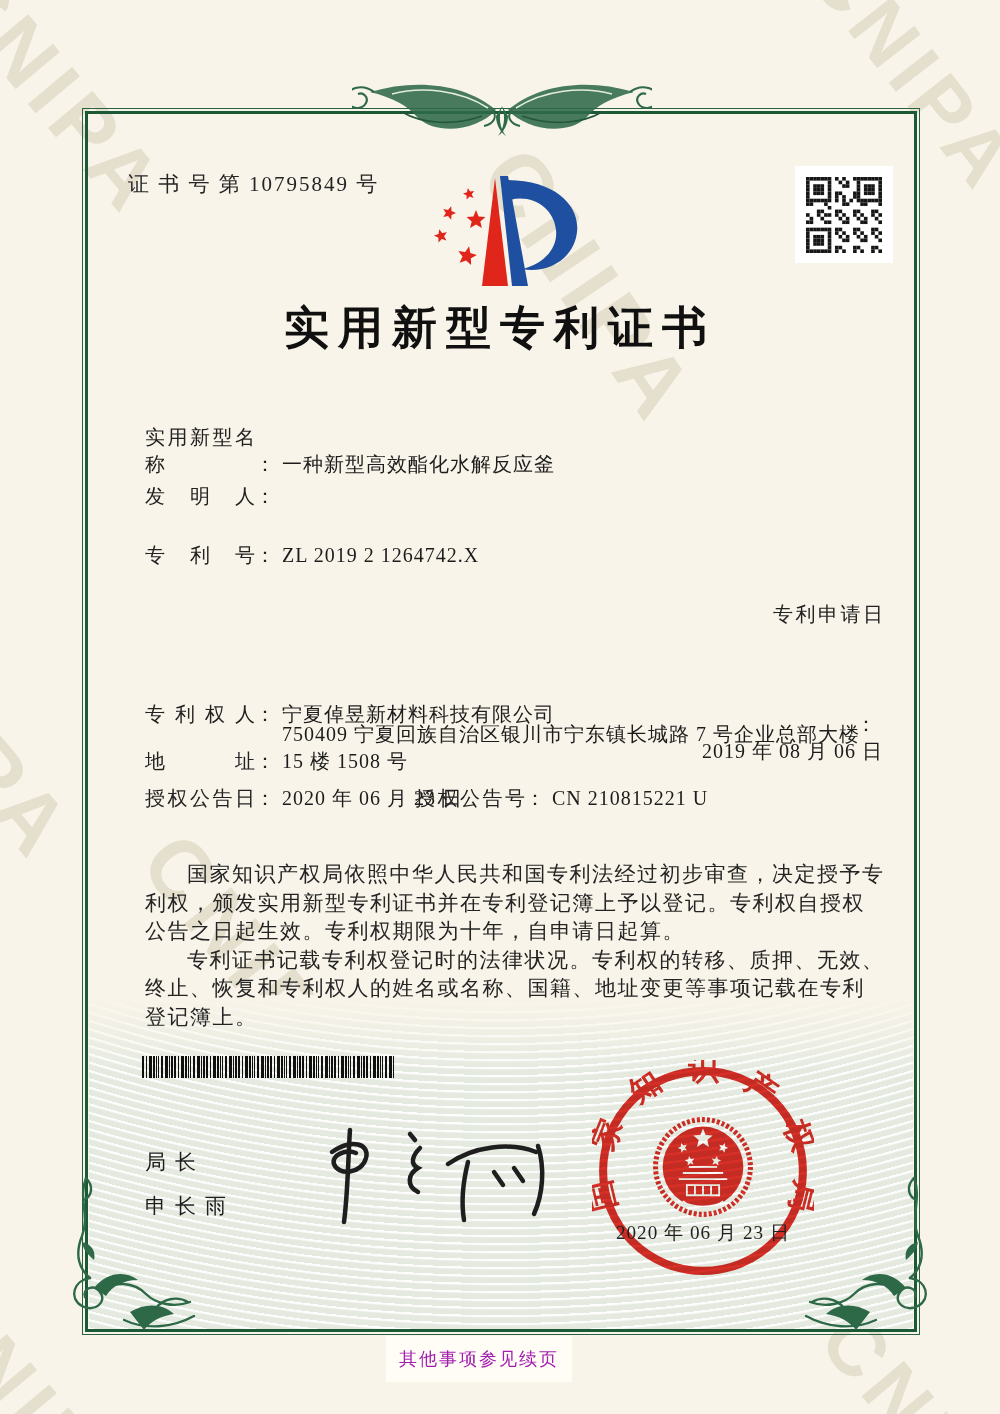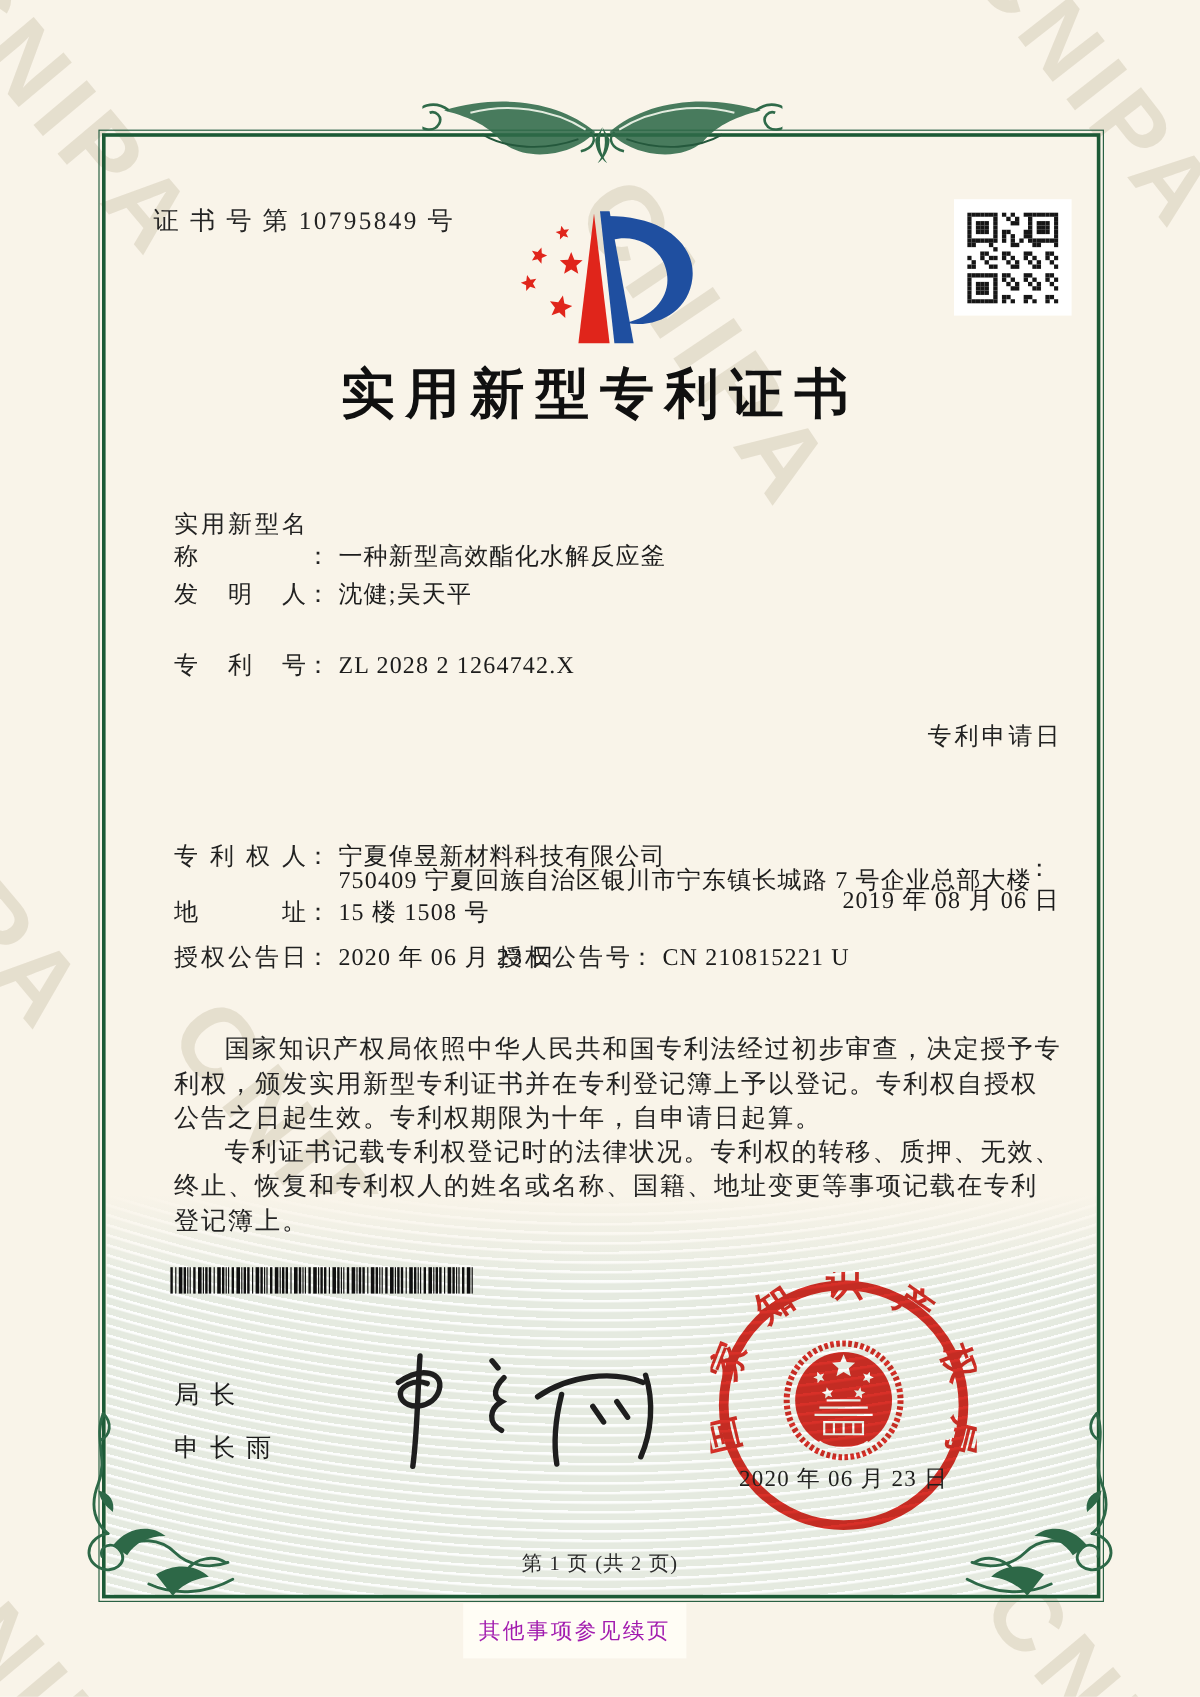--- a/index.html
+++ b/index.html
@@ -333,26 +333,25 @@
   <h1 class="title">实用新型专利证书</h1>
 
   <div class="frow" style="top:424px;">
     <span class="flabel">实用新型名称</span>
       <span class="fcolon">：</span>
     <span class="fvalue">一种新型高效酯化水解反应釜</span>
   </div>
   <div class="frow" style="top:483px;">
     <span class="flabel">发明人</span>
       <span class="fcolon">：</span>
-    <span class="fvalue">沈健;吴天平</span>
   </div>
   <div class="frow" style="top:542px;">
     <span class="flabel">专利号</span>
       <span class="fcolon">：</span>
-    <span class="fvalue">ZL 2028 2 1264742.X</span>
+    <span class="fvalue">ZL 2019 2 1264742.X</span>
   </div>
   <div class="frow" style="top:601px;flex-direction:column;">
     <span class="flabel">专利申请日</span>
       <span class="fcolon">：</span>
     <span class="fvalue">2019 年 08 月 06 日</span>
   </div>
   <div class="frow" style="top:661px;margin-top:40px;">
     <span class="flabel">专利权人</span>
       <span class="fcolon">：</span>
     <span class="fvalue">宁夏倬昱新材料科技有限公司</span>
@@ -416,16 +415,15 @@
         <path d="M90,112 h40"></path>
         <path d="M86,118 h48"></path>
         <path d="M94,124 h32 v10 h-32 z"></path>
         <path d="M102,124 v10 M110,124 v10 M118,124 v10"></path>
         <path d="M90,140 a22,9 0 0 0 40,0"></path>
       </g>
     </g>
     <text class="seal-date" x="110" y="177" text-anchor="middle">2020 年 06 月 23 日</text>
   </svg>
 
-  <div class="page-no">第 1 页 (共 2 页)</div>
   <div class="cont-note">其他事项参见续页</div>
 
 </div>
 
 </body></html>

